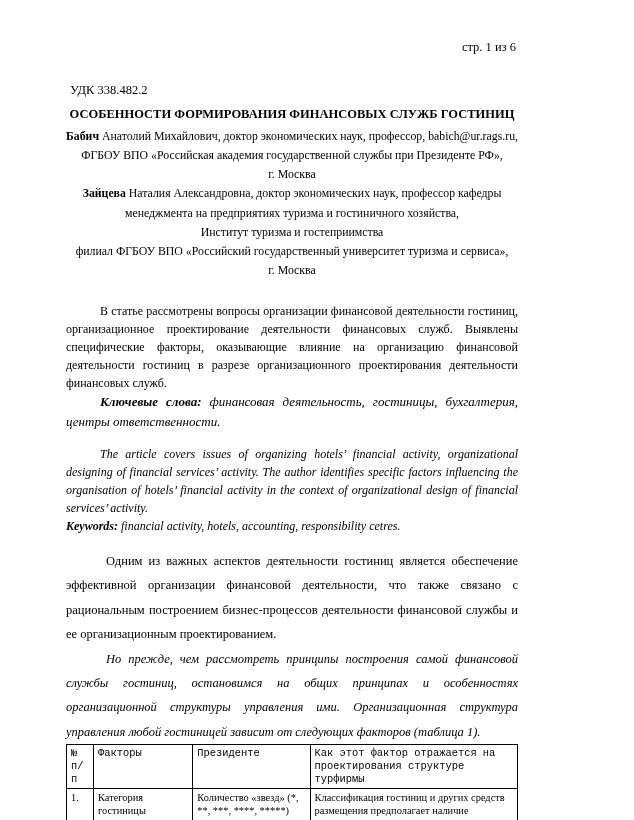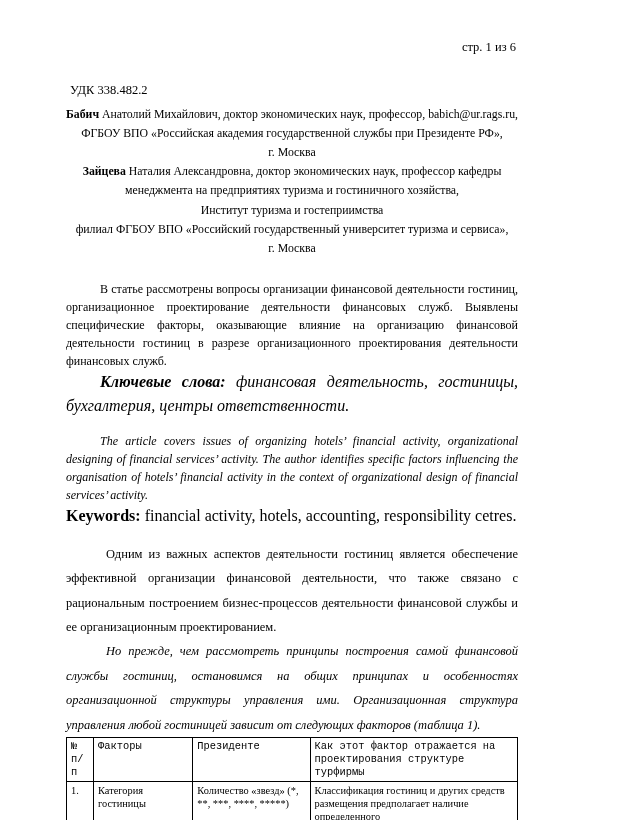--- a/index.html
+++ b/index.html
@@ -52,39 +52,40 @@
   .gap-after-authors {
     height: 22px;
   }
   .abstract {
     font-size: 12px;
     text-align: justify;
     line-height: 1.5;
     text-indent: 34px;
   }
   .abstract-kw {
-    font-size: 16px;
+    font-size: 13px;
     font-style: italic;
     text-align: justify;
     line-height: 1.5;
     text-indent: 34px;
   }
   .abstract-kw .kw-label {
     font-weight: bold;
   }
   .abstract-en {
     font-size: 12px;
     font-style: italic;
     text-align: justify;
     line-height: 1.5;
     text-indent: 34px;
     margin-top: 14px;
   }
   .abstract-en-kw {
-    font-size: 16px;
+    font-size: 12px;
+    font-style: italic;
     text-align: justify;
     line-height: 1.5;
   }
   .abstract-en-kw .kw-label {
     font-weight: bold;
   }
   .body-par {
     font-size: 12.5px;
     text-align: justify;
     line-height: 1.95;
@@ -129,20 +130,21 @@
 </style>
 </head>
 <body>
 
 <div class="page">
 
   <div class="page-number">стр. 1 из 6</div>
 
   <div class="udc">УДК 338.482.2</div>
 
+  <div class="title">ОСОБЕННОСТИ ФОРМИРОВАНИЯ ФИНАНСОВЫХ СЛУЖБ ГОСТИНИЦ</div>
 
   <div>
     <div class="author-line"><span class="bold">Бабич</span><span> Анатолий Михайлович, доктор экономических наук, профессор, babich@ur.rags.ru,</span></div>
     <div class="author-line"><span>ФГБОУ ВПО «Российская академия государственной службы при Президенте РФ»,</span></div>
     <div class="author-line"><span>г. Москва</span></div>
     <div class="author-line"><span class="bold">Зайцева</span><span> Наталия Александровна, доктор экономических наук, профессор кафедры</span></div>
     <div class="author-line"><span>менеджмента на предприятиях туризма и гостиничного хозяйства,</span></div>
     <div class="author-line"><span>Институт туризма и гостеприимства</span></div>
     <div class="author-line"><span>филиал ФГБОУ ВПО «Российский государственный университет туризма и сервиса»,</span></div>
     <div class="author-line"><span>г. Москва</span></div>

